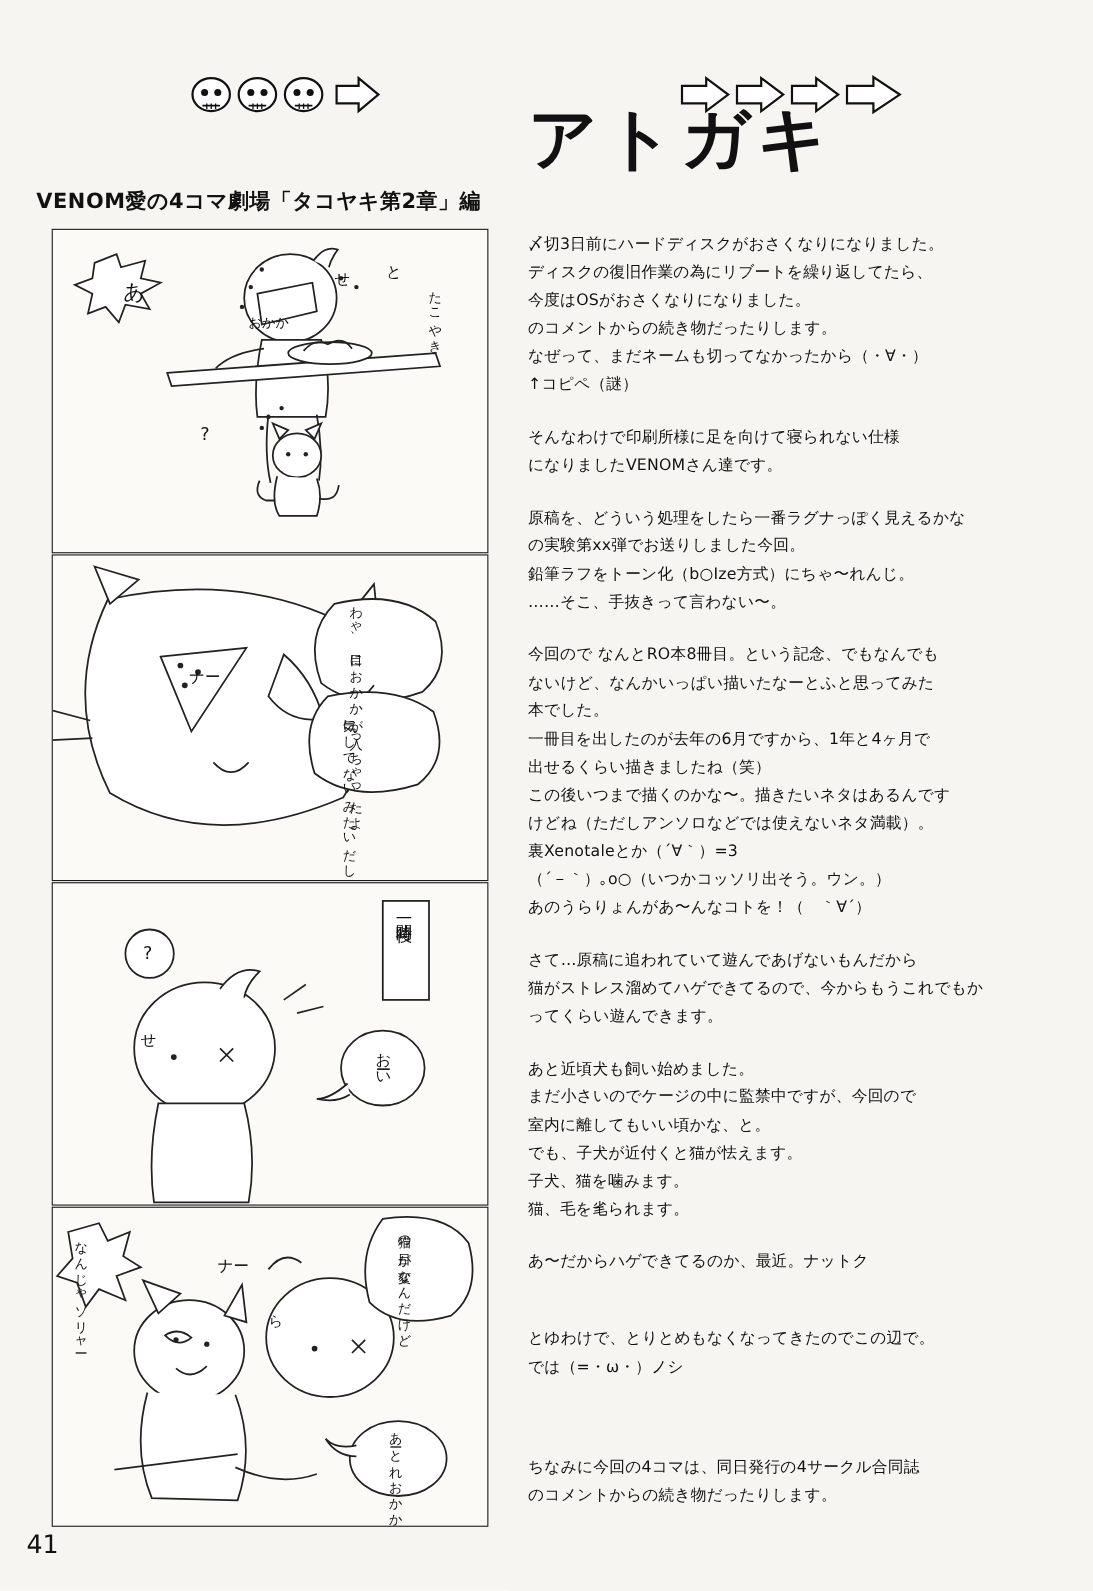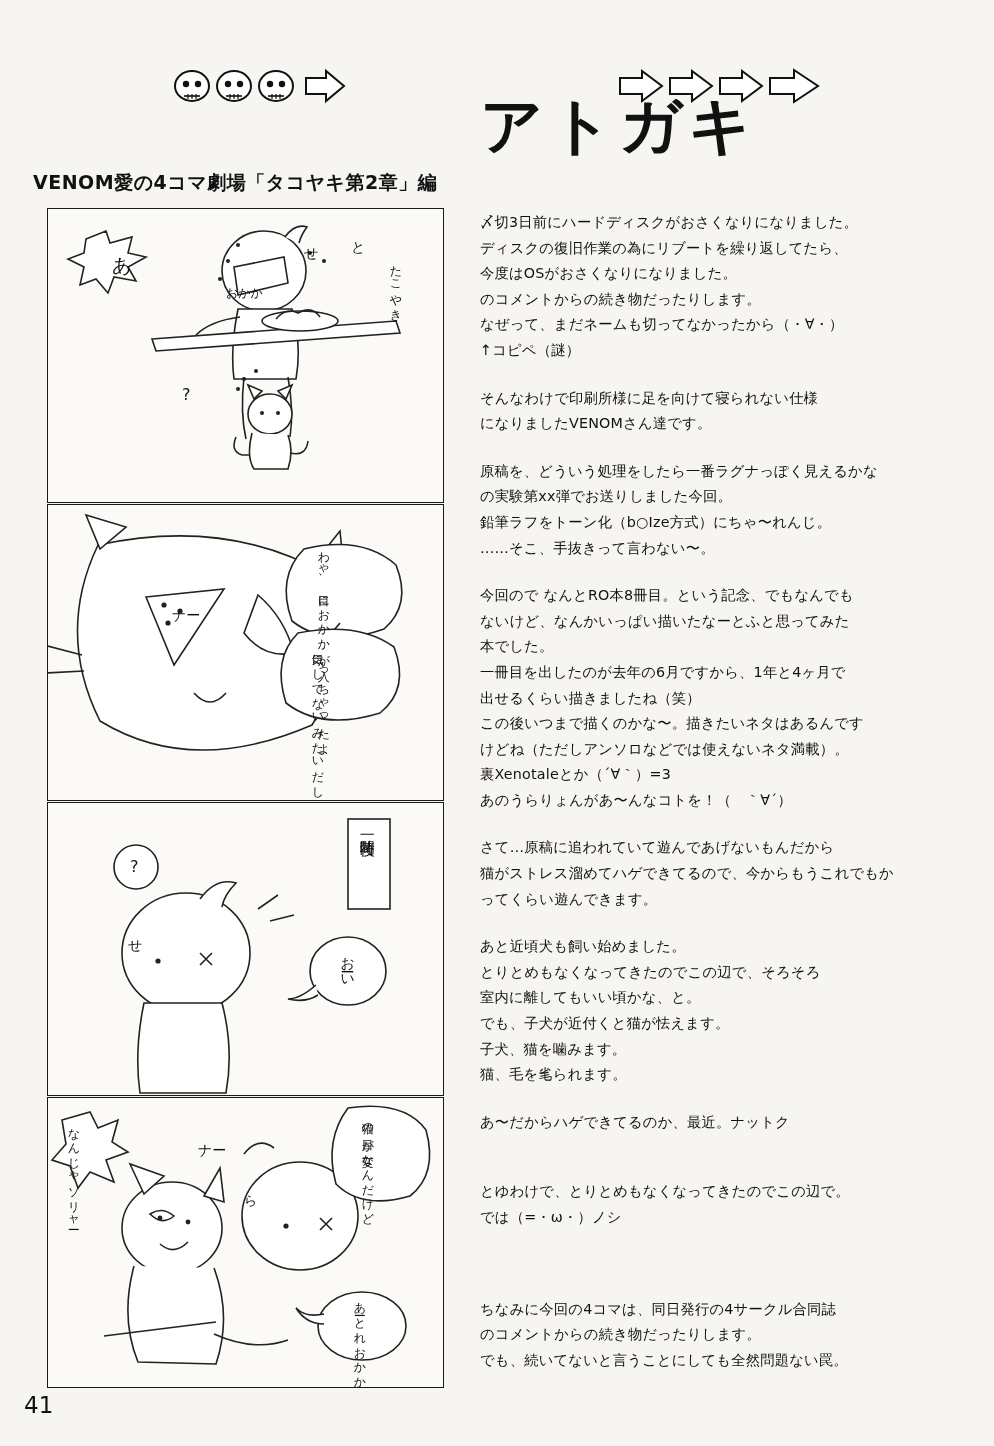--- a/index.html
+++ b/index.html
@@ -330,41 +330,41 @@
     <p>……そこ、手抜きって言わない〜。</p>
     <div class="gap"></div>
     <p>今回ので なんとRO本8冊目。という記念、でもなんでも</p>
     <p>ないけど、なんかいっぱい描いたなーとふと思ってみた</p>
     <p>本でした。</p>
     <p>一冊目を出したのが去年の6月ですから、1年と4ヶ月で</p>
     <p>出せるくらい描きましたね（笑）</p>
     <p>この後いつまで描くのかな〜。描きたいネタはあるんです</p>
     <p>けどね（ただしアンソロなどでは使えないネタ満載）。</p>
     <p>裏Xenotaleとか（´∀｀）=3</p>
+    <p>（´－｀）｡o○（いつかコッソリ出そう。ウン。）</p>
     <p>あのうらりょんがあ〜んなコトを！（　｀∀´）</p>
     <div class="gap"></div>
     <p>さて…原稿に追われていて遊んであげないもんだから</p>
     <p>猫がストレス溜めてハゲできてるので、今からもうこれでもか</p>
     <p>ってくらい遊んできます。</p>
     <div class="gap"></div>
     <p>あと近頃犬も飼い始めました。</p>
-    <p>とりとめもなくなってきたのでこの辺で、そろそろ</p>
+    <p>まだ小さいのでケージの中に監禁中ですが、今回ので</p>
     <p>室内に離してもいい頃かな、と。</p>
     <p>でも、子犬が近付くと猫が怯えます。</p>
     <p>子犬、猫を噛みます。</p>
     <p>猫、毛を毟られます。</p>
     <div class="gap"></div>
     <p>あ〜だからハゲできてるのか、最近。ナットク</p>
     <div class="gap"></div>
     <div class="gap"></div>
     <p>とゆわけで、とりとめもなくなってきたのでこの辺で。</p>
     <p>では（=・ω・）ノシ</p>
     <div class="gap"></div>
     <div class="gap"></div>
     <div class="gap"></div>
     <p>ちなみに今回の4コマは、同日発行の4サークル合同誌</p>
     <p>のコメントからの続き物だったりします。</p>
-    <p>でも、続いてないと言うことにしても全然問題ない罠。</p>
   </div>
 
   <div class="page-number">41</div>
 
 </div>
 
 </body></html>

